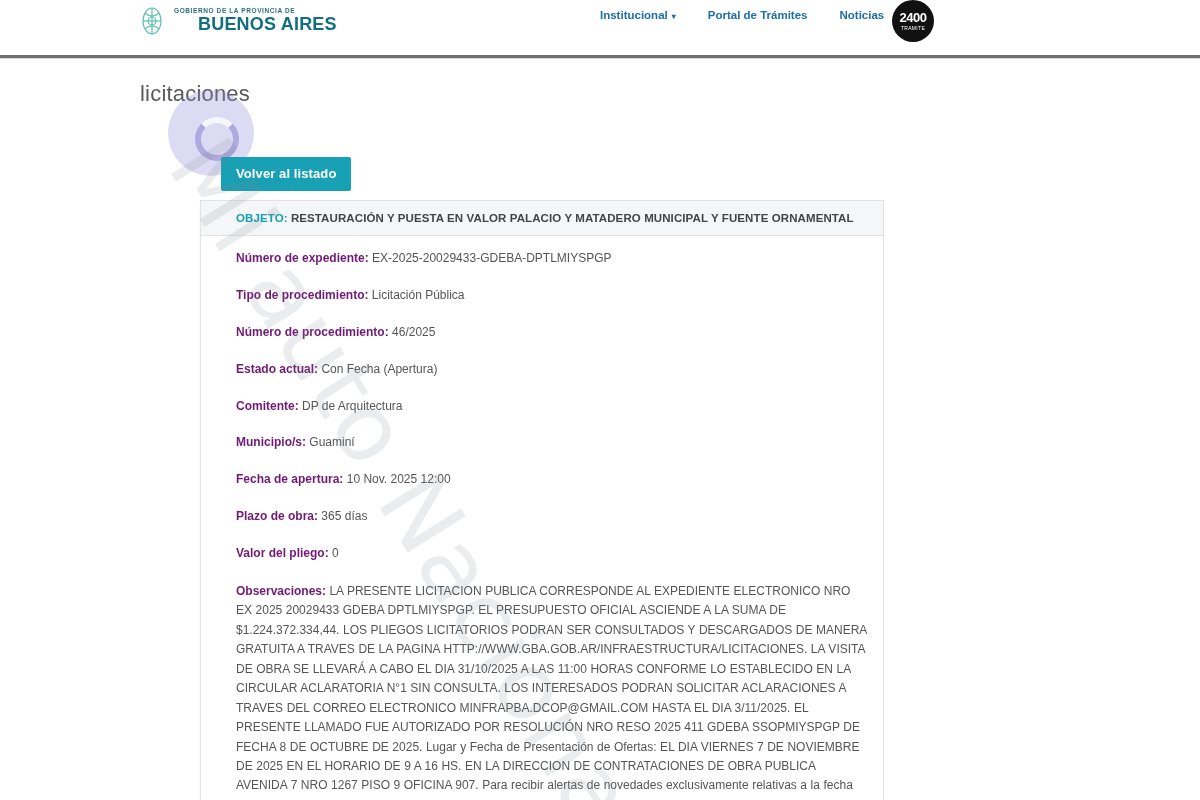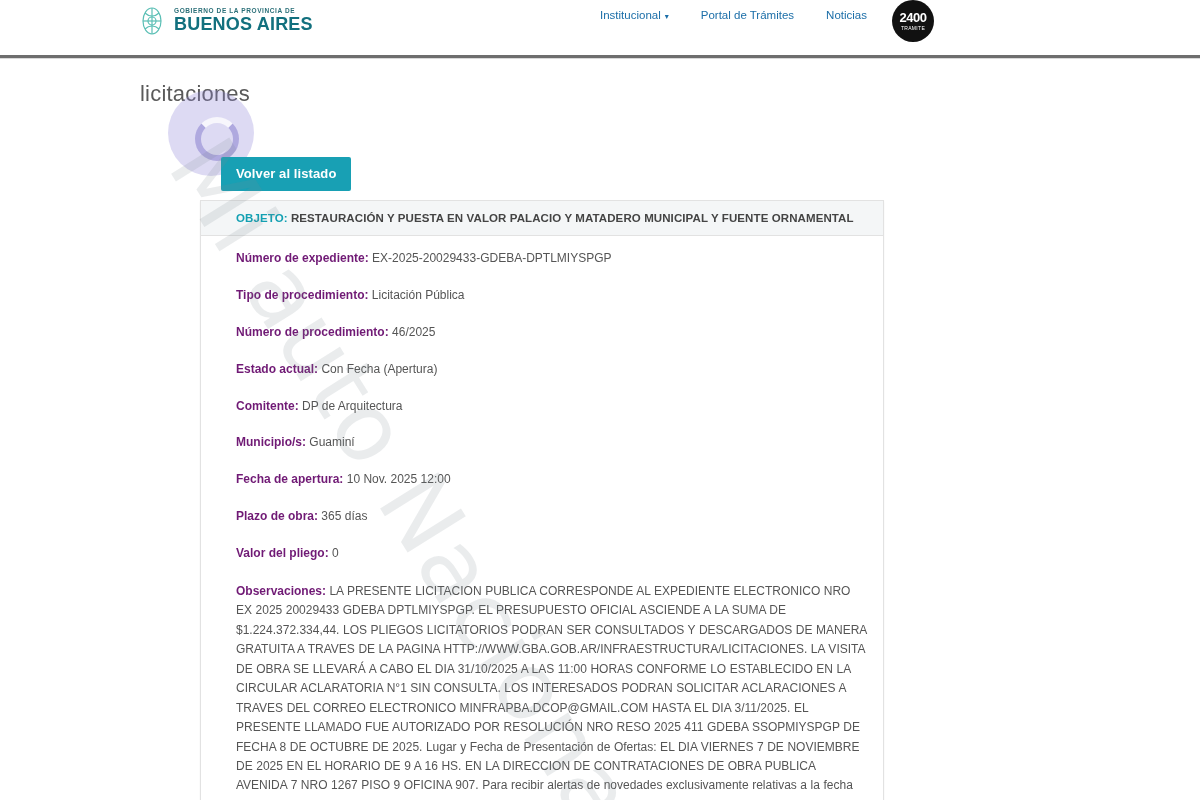--- a/index.html
+++ b/index.html
@@ -36,30 +36,31 @@
     font-size: 6.5px;
     letter-spacing: 0.6px;
     color: #2a6f78;
     font-weight: 700;
   }
   .brand-line2 {
     font-size: 18px;
     font-weight: 700;
     color: #12707e;
     letter-spacing: 0.2px;
+    margin-left: 24px;
   }
   .nav {
     position: absolute;
     left: 600px;
     top: 9px;
     display: flex;
     align-items: center;
     gap: 32px;
     font-size: 11.5px;
-    font-weight: 400;
+    font-weight: 700;
     color: #1b6ea8;
   }
   .nav .item { white-space: nowrap; cursor: pointer; }
   .nav .caret {
     display: inline-block;
     margin-left: 4px;
     font-size: 8px;
     color: #1b6ea8;
   }
   .badge-1270 {

